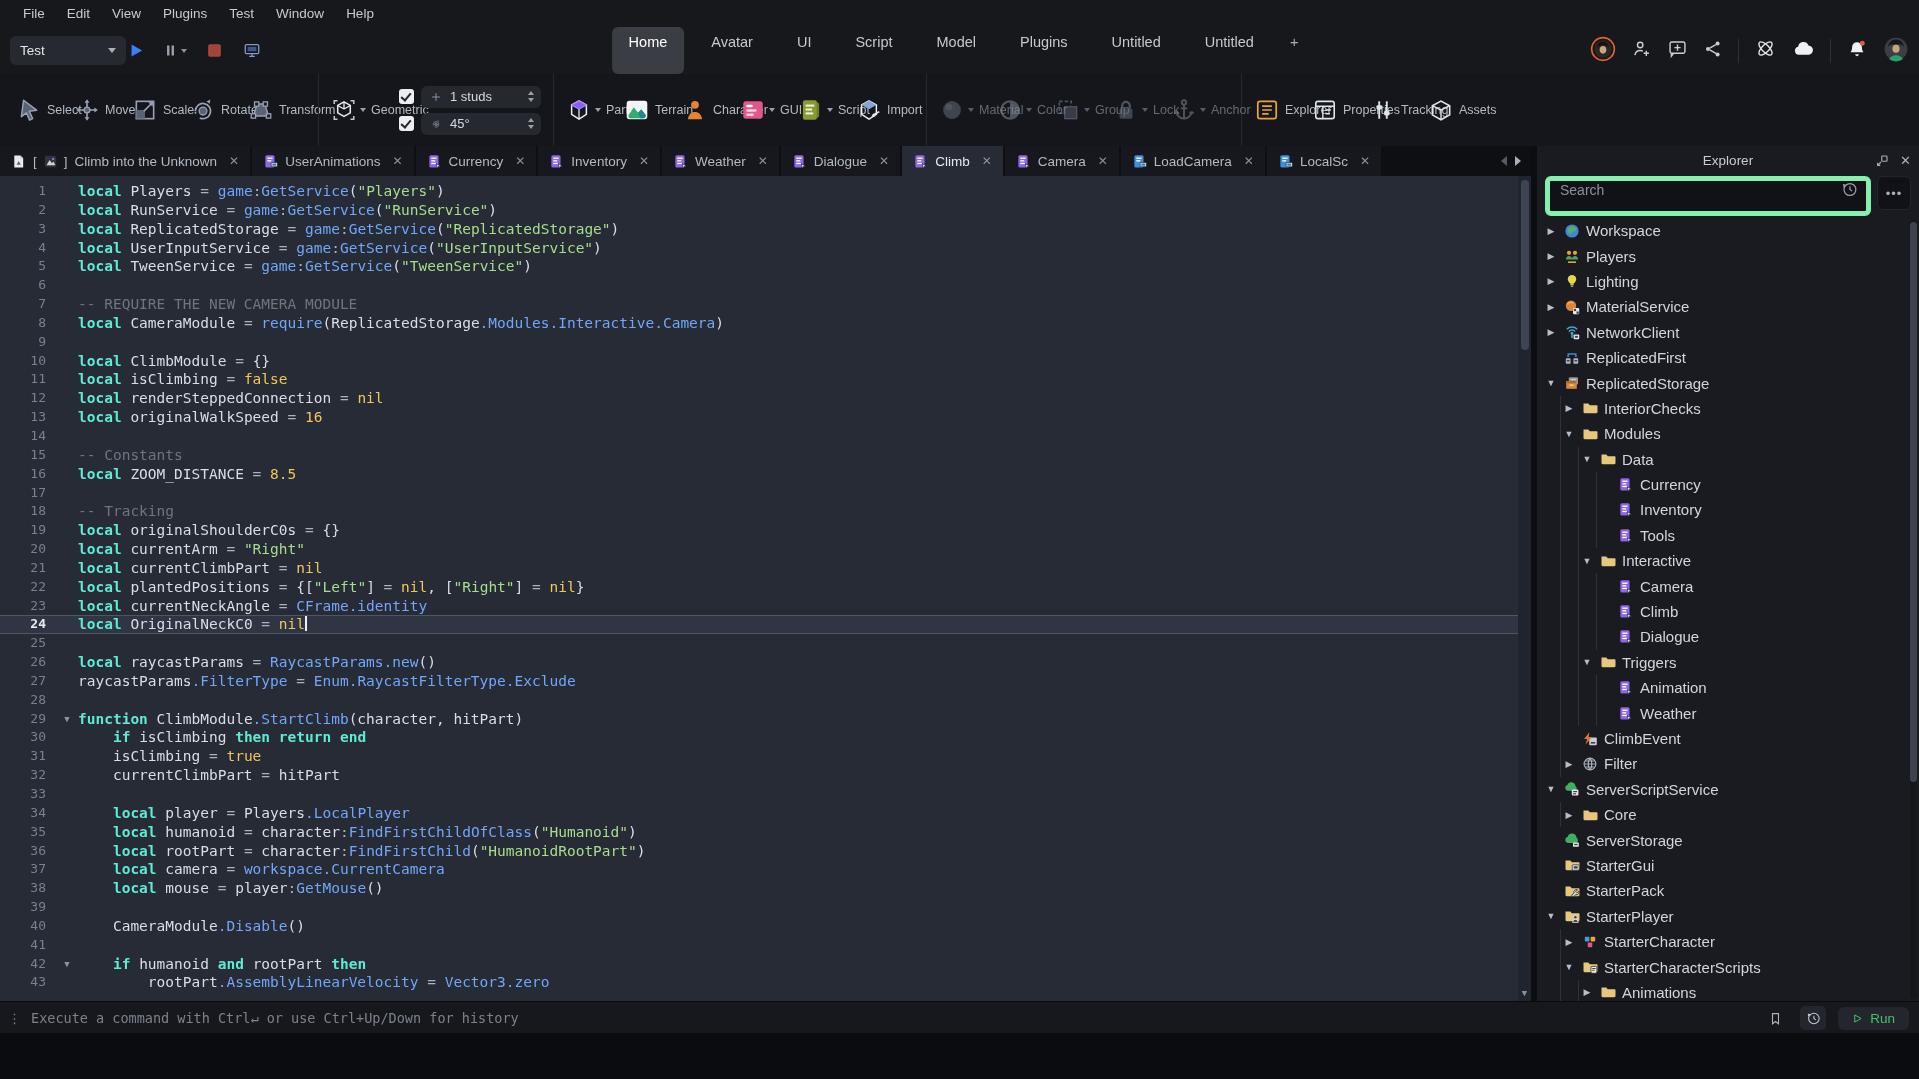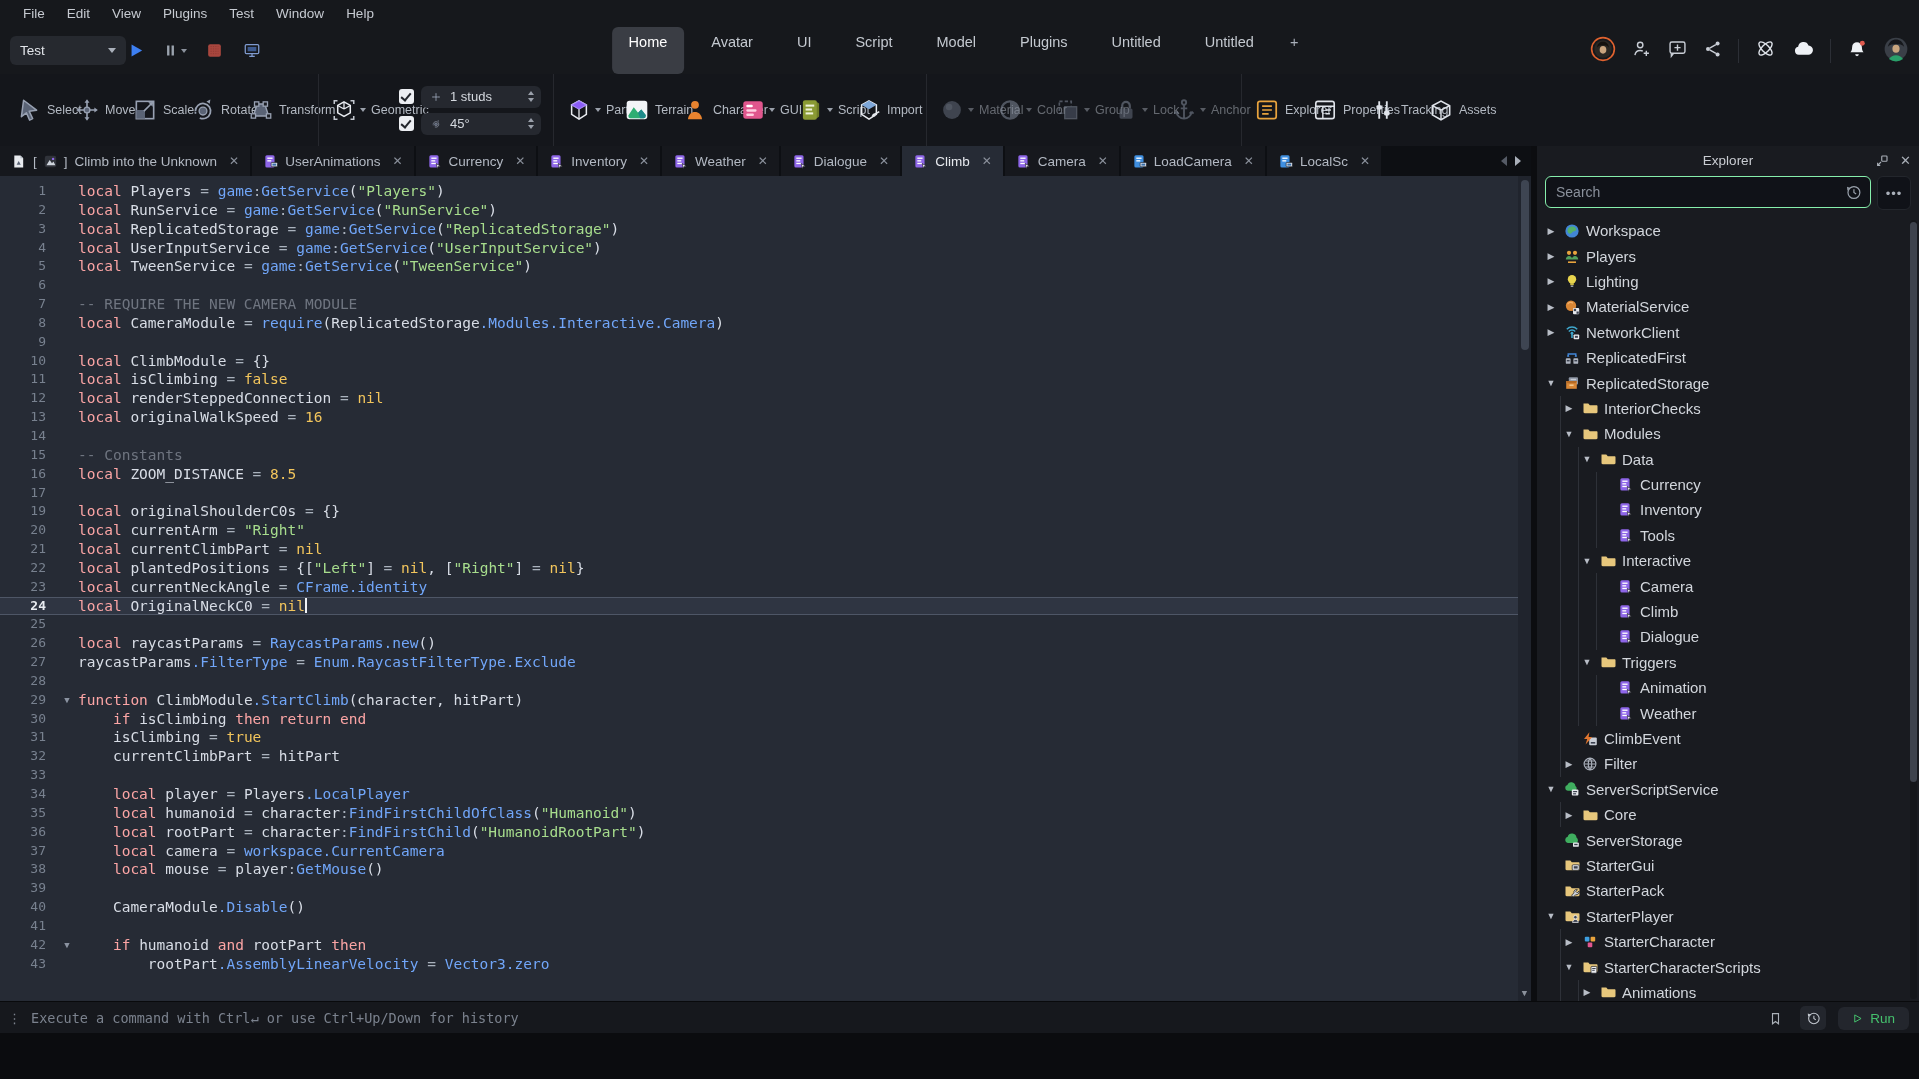--- a/index.html
+++ b/index.html
@@ -60,21 +60,21 @@
   
   #editor{position:absolute;top:176px;left:0;width:1531px;height:825px;background:#262b35;overflow:hidden;
     font-family:"DejaVu Sans Mono",monospace;font-size:14.5px;}
   #editor-inner{position:absolute;top:6px;left:0;right:13px;}
   .eline{display:flex;height:18.85px;line-height:18.85px;}
   .gut{width:46px;text-align:right;padding-right:10px;color:#78818f;font-size:13px;flex:none;}
   .fold{width:22px;flex:none;color:#8b93a1;font-size:9px;text-align:center;line-height:19px;}
   .code{white-space:pre;flex:1;}
   .eline.current{background:#2f3542;box-shadow:inset 0 1px 0 #4e5666, inset 0 -1px 0 #4e5666;}
   .eline.current .gut{color:#e8ebf0;font-weight:bold;}
-  .tk-k{color:#fca5a5;font-weight:normal;}
+  .tk-k{color:#5eead4;font-weight:bold;}
   .tk-v{color:#71a6f9;}
   .tk-s{color:#a7dd8d;}
   .tk-n{color:#f2c55c;}
   .tk-b{color:#f2c55c;font-weight:normal;}
   .tk-c{color:#6f7580;}
   .tk-p{color:#d8dde6;}
   .tk-o{color:#aab2bd;}
   .caret{display:inline-block;width:2px;height:15px;background:#eef1f6;vertical-align:-2px;}
   #ed-scroll{position:absolute;top:0;right:0;width:13px;height:100%;background:#20242d;}
   #ed-thumb{position:absolute;top:4px;right:2.5px;width:8px;height:170px;background:#3e4552;border-radius:4px;}
@@ -82,21 +82,21 @@
 
   
   #splitter{position:absolute;top:146px;left:1531px;width:6px;height:855px;background:#0c0d10;}
 
   
   #explorer{position:absolute;top:146px;left:1537px;width:382px;height:855px;background:#191b20;overflow:hidden;}
   #xhead{position:relative;height:28px;}
   #xtitle{position:absolute;left:0;right:0;top:0;height:28px;display:flex;align-items:center;justify-content:center;font-size:13.5px;color:#c9ccd2;}
   #xhead-icons{position:absolute;right:8px;top:0;height:28px;display:flex;align-items:center;gap:10px;}
   #xsearch-row{display:flex;gap:6px;margin:2px 8px 6px 8px;}
-  #xsearch{flex:1;height:30px;background:#101218;border:1px solid #86efac;border-radius:6px;display:flex;align-items:center;padding:0 8px;gap:6px;}
+  #xsearch{flex:1;height:30px;background:#101218;border:5px solid #86efac;border-radius:6px;display:flex;align-items:flex-start;padding:0 8px;gap:6px;}
   #xsearch input{flex:1;background:transparent;border:none;outline:none;color:#c9ccd2;font-size:14px;font-family:"Liberation Sans",sans-serif;}
   #xsearch input::placeholder{color:#8b919c;}
   #xdots{width:32px;height:32px;background:#101218;border:1px solid #23262c;border-radius:6px;display:flex;align-items:center;justify-content:center;color:#aab0ba;font-size:13px;letter-spacing:1px;}
   #xtree{position:absolute;top:72px;bottom:0;left:0;right:12px;overflow:hidden;font-size:15px;color:#d2d6dc;padding-left:6px;}
   .trow{display:flex;align-items:center;height:25.4px;gap:6px;padding-left:2px;white-space:nowrap;}
   .tchev{width:12px;flex:none;font-size:9px;color:#b8bdc6;text-align:center;}
   .kids{margin-left:17px;border-left:1px solid #2e3138;}
   .trow .icon{width:17px;height:17px;flex:none;}
   #x-scroll{position:absolute;top:74px;right:2px;width:7px;height:779px;background:#14161a;border-radius:4px;}
   #x-thumb{position:absolute;top:2px;left:0;width:7px;height:560px;background:#3e434d;border-radius:4px;}
@@ -773,20 +773,25 @@
        <span class="gut">16</span>
        <span class="fold"></span>
        <span class="code"><span class="tk-k">local </span><span class="tk-p">ZOOM_DISTANCE </span><span class="tk-o">= </span><span class="tk-n">8.5</span></span>
      </div>
         <div class="eline">
        <span class="gut">17</span>
        <span class="fold"></span>
        <span class="code"></span>
      </div>
         <div class="eline">
+       <span class="gut">18</span>
+       <span class="fold"></span>
+       <span class="code"><span class="tk-c">-- Tracking</span></span>
+     </div>
+        <div class="eline">
        <span class="gut">19</span>
        <span class="fold"></span>
        <span class="code"><span class="tk-k">local </span><span class="tk-p">originalShoulderC0s </span><span class="tk-o">= </span><span class="tk-p">{}</span></span>
      </div>
         <div class="eline">
        <span class="gut">20</span>
        <span class="fold"></span>
        <span class="code"><span class="tk-k">local </span><span class="tk-p">currentArm </span><span class="tk-o">= </span><span class="tk-s">"Right"</span></span>
      </div>
         <div class="eline">

